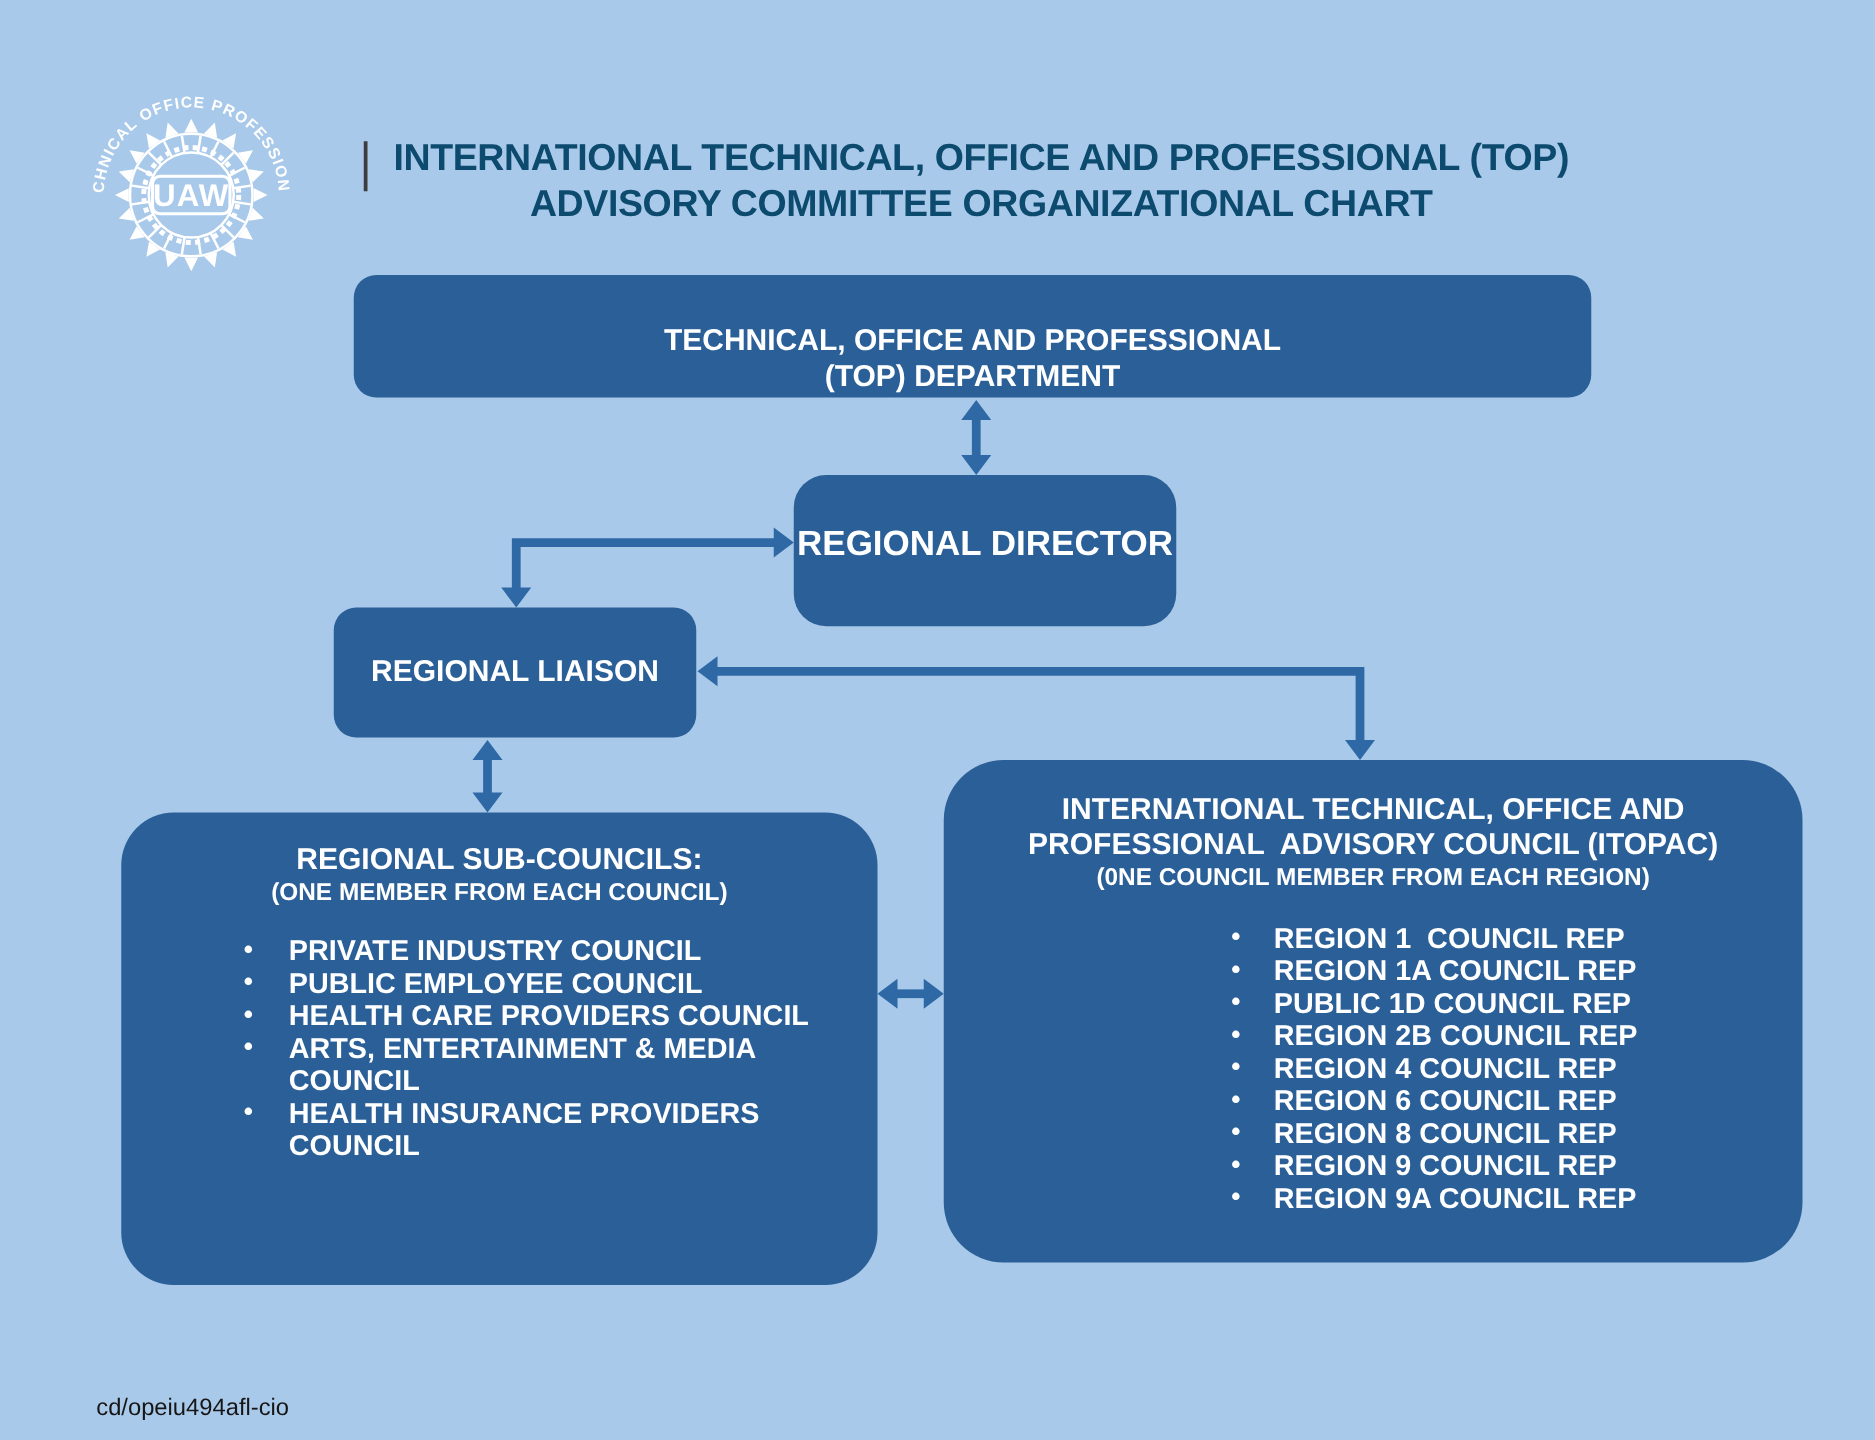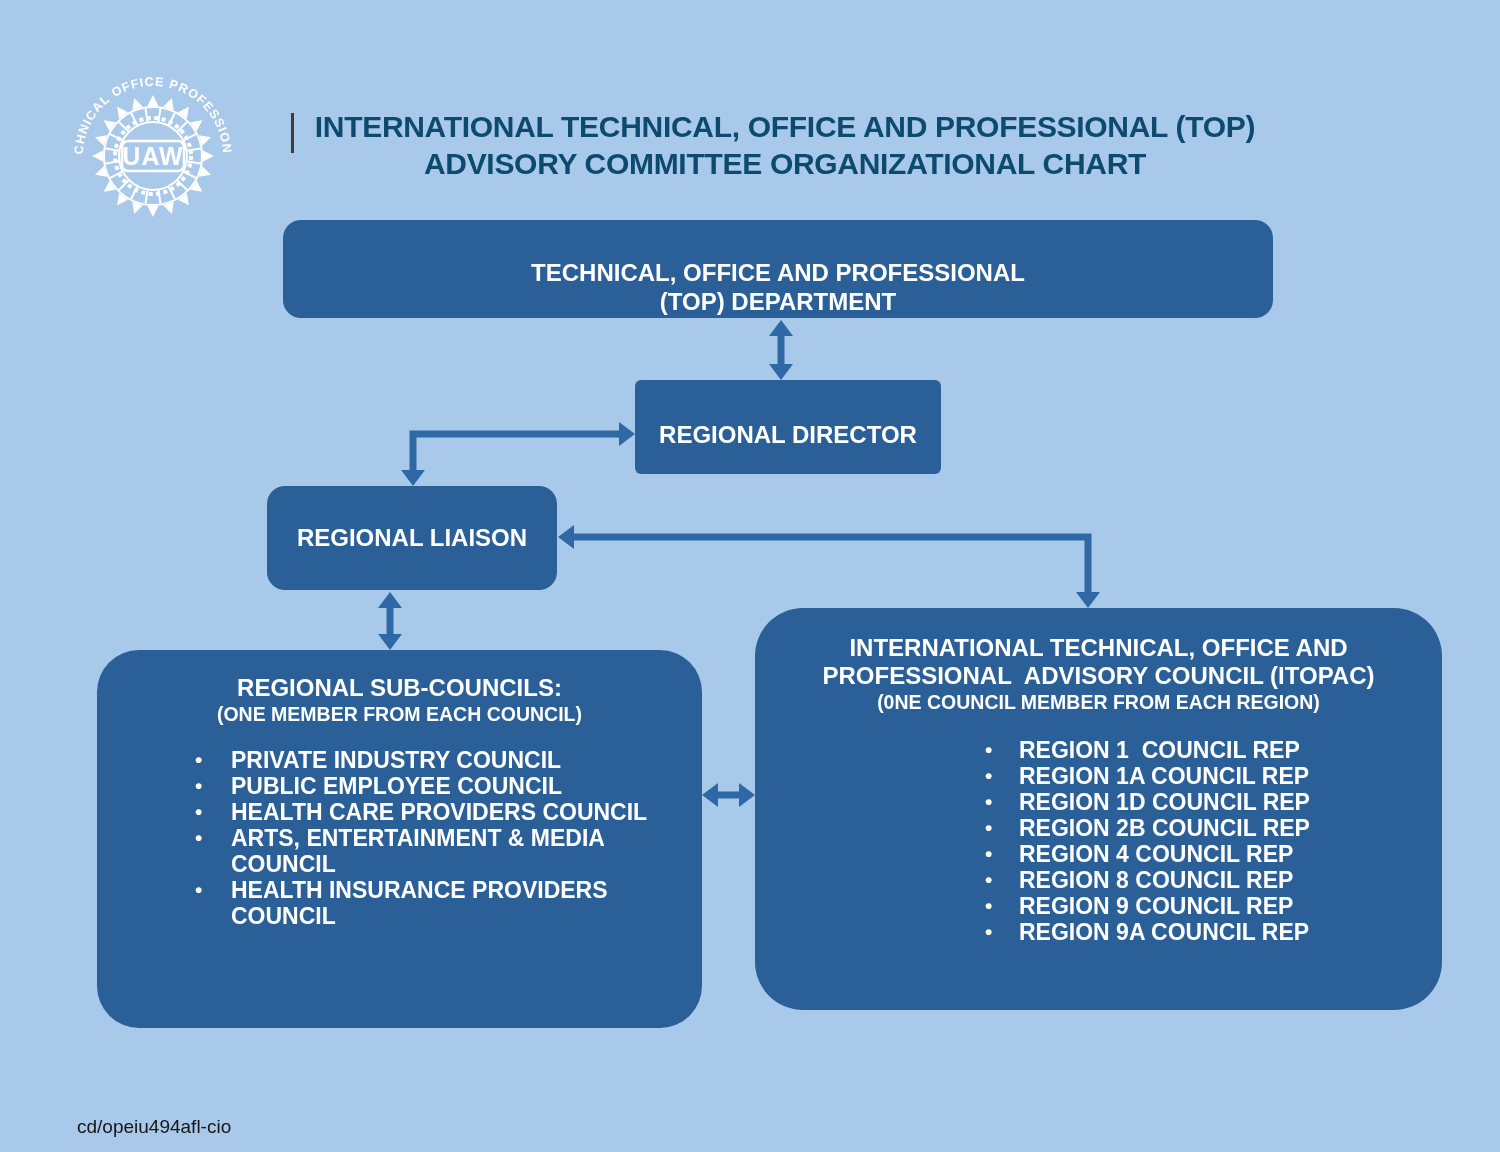--- a/index.html
+++ b/index.html
@@ -33,22 +33,22 @@
   
   .node{
     position:absolute;background:var(--box);color:var(--boxtext);
     font-weight:bold;text-align:center;box-sizing:border-box;
   }
   #top-department-box{
     left:283px;top:220px;width:990px;height:98px;border-radius:18px;
     font-size:24px;line-height:29px;padding-top:38px;
   }
   #regional-director-box{
-    left:635px;top:380px;width:306px;height:94px;border-radius:6px;
-    font-size:24px;line-height:110px;
+    left:635px;top:380px;width:306px;height:121px;border-radius:26px;
+    font-size:28px;line-height:110px;
   }
   #regional-liaison-box{
     left:267px;top:486px;width:290px;height:104px;border-radius:18px;
     font-size:24px;line-height:104px;
   }
   #sub-councils-box{
     left:97px;top:650px;width:605px;height:378px;border-radius:42px;
     font-size:24px;padding-top:24px;
   }
   #itopac-box{
@@ -201,23 +201,24 @@
       </ul>
   </div>
 
   <div id="itopac-box" class="node">
     <div class="box-title bound">INTERNATIONAL TECHNICAL, OFFICE AND</div>
     <div class="box-title bound">PROFESSIONAL  ADVISORY COUNCIL (ITOPAC)</div>
     <div class="box-subtitle bound">(0NE COUNCIL MEMBER FROM EACH REGION)</div>
     <ul class="bullets">
         <li>REGION 1  COUNCIL REP</li>
         <li>REGION 1A COUNCIL REP</li>
-        <li>REGION 1D COUNCIL REP</li>
+        <li>PUBLIC 1D COUNCIL REP</li>
         <li>REGION 2B COUNCIL REP</li>
         <li>REGION 4 COUNCIL REP</li>
+        <li>REGION 6 COUNCIL REP</li>
         <li>REGION 8 COUNCIL REP</li>
         <li>REGION 9 COUNCIL REP</li>
         <li>REGION 9A COUNCIL REP</li>
       </ul>
   </div>
 
   <div id="footer-credit">cd/opeiu494afl-cio</div>
 
 </div>
 

